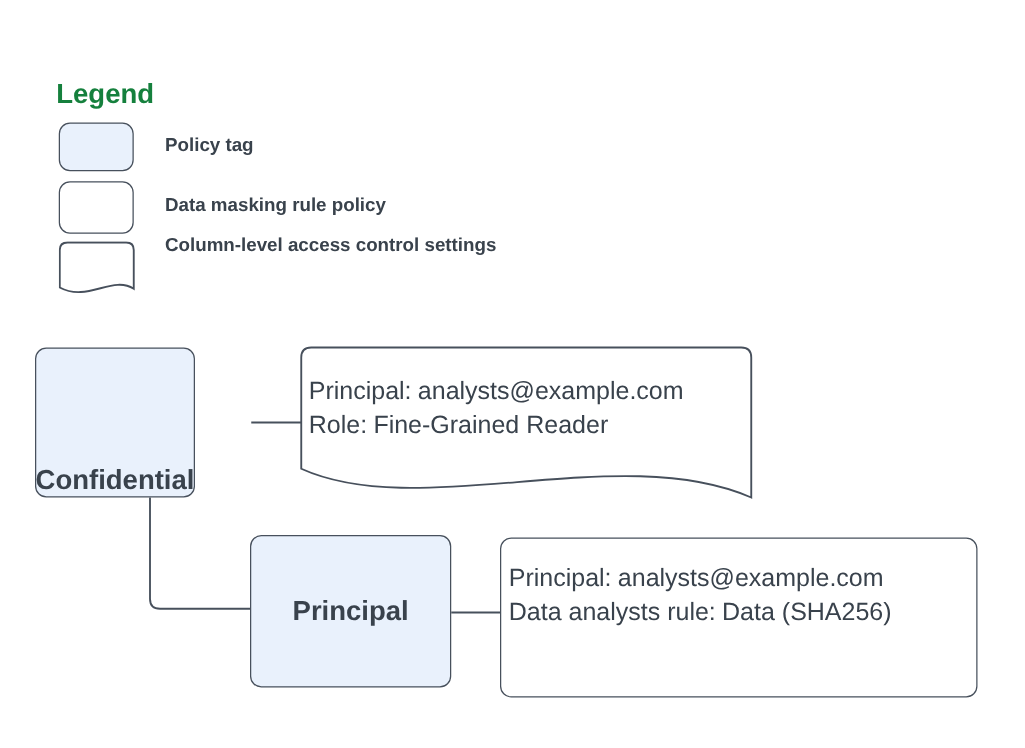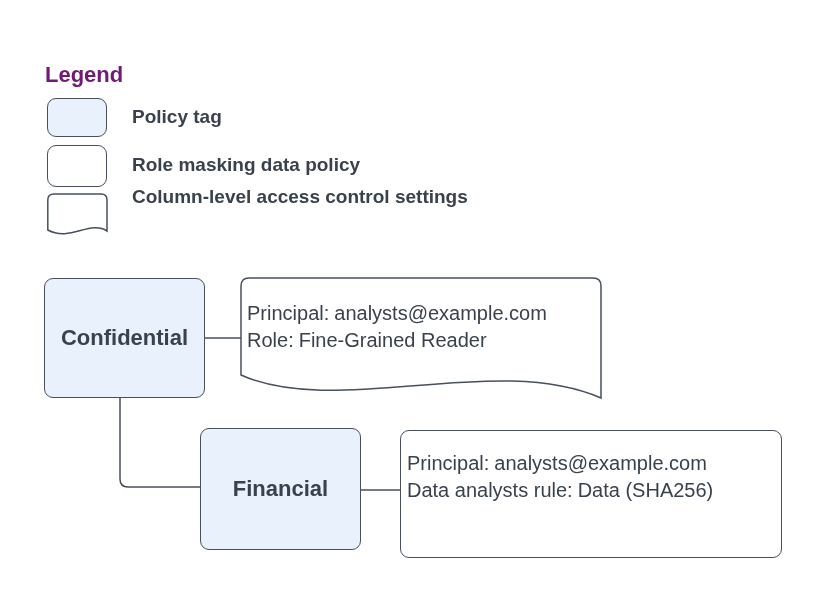--- a/index.html
+++ b/index.html
@@ -9,54 +9,54 @@
     font-family: "Liberation Sans", "DejaVu Sans", sans-serif;
     position: relative;
     overflow: hidden;
     color: #39424c;
   }
   .abs { position: absolute; }
 
   
   .legend-title {
     left: 45px; top: 62px;
-    font-size: 22px; font-weight: bold; color: #701a75;
+    font-size: 22px; font-weight: bold; color: #15803d;
   }
   .swatch {
     width: 60px; height: 39px;
     border: 1.5px solid #47505c;
     border-radius: 9px;
     box-sizing: border-box;
   }
   .swatch.blue  { background: #e9f1fc; }
   .swatch.white { background: #ffffff; }
   .sw1 { left: 47px; top: 98px;  height: 39px; }
   .sw2 { left: 47px; top: 145px; height: 42px; }
   .sw3 { left: 47px; top: 193px; width: 61px; height: 50px; }
   .legend-label {
     left: 132px;
-    font-size: 19px; font-weight: bold; line-height: 26px;
+    font-size: 15px; font-weight: bold; line-height: 26px;
     white-space: nowrap; color: #39424c;
   }
   .ll1 { top: 104px; }
   .ll2 { top: 152px; }
   .ll3 { top: 184px; }
 
   
   .connector-layer { left: 0; top: 0; width: 820px; height: 598px; pointer-events: none; }
 
   .node-box {
     border: 1.5px solid #47505c;
     border-radius: 9px;
     background: #e9f1fc;
     box-sizing: border-box;
     display: flex; align-items: center; justify-content: center;
     font-size: 22px; font-weight: bold; color: #39424c;
   }
-  .node-confidential { left: 44px;  top: 278px; width: 161px; height: 120px; }
+  .node-confidential { left: 28px;  top: 278px; width: 128px; height: 120px; align-items: flex-end; }
   .node-financial    { left: 200px; top: 428px; width: 161px; height: 122px; }
 
   .policy-box {
     border: 1.5px solid #47505c;
     border-radius: 9px;
     background: #ffffff;
     box-sizing: border-box;
   }
   .masking-box { left: 400px; top: 430px; width: 382px; height: 128px; }
 
@@ -70,21 +70,21 @@
 <body>
 
 <div>
 
   <div class="abs legend-title">Legend</div>
 
   <div class="abs swatch blue sw1"></div>
   <div class="abs legend-label ll1">Policy tag</div>
 
   <div class="abs swatch white sw2"></div>
-  <div class="abs legend-label ll2">Role masking data policy</div>
+  <div class="abs legend-label ll2">Data masking rule policy</div>
 
   <svg class="abs sw3" viewBox="0 0 61 50">
     <path d="M 7,1 L 54,1 Q 60,1 60,7 L 60,38 C 43,27 23,49 0.8,37 L 0.8,7 Q 0.8,1 7,1 Z" fill="#ffffff" stroke="#47505c" stroke-width="1.5"></path>
   </svg>
   <div class="abs legend-label ll3">Column-level access control settings</div>
 
   <svg class="abs connector-layer" viewBox="0 0 820 598">
 
     <path d="M 201,338 L 241,338" fill="none" stroke="#47505c" stroke-width="1.5"></path>
 
@@ -93,21 +93,21 @@
     <path d="M 361,490 L 400,490" fill="none" stroke="#47505c" stroke-width="1.5"></path>
 
     <path d="M 249,278 L 593,278 Q 601,278 601,286 L 601,398 C 496,352 336,418 241,375 L 241,286 Q 241,278 249,278 Z" fill="#ffffff" stroke="#47505c" stroke-width="1.5"></path>
   </svg>
 
   <div class="abs node-box node-confidential">
     <span>Confidential</span>
   </div>
 
   <div class="abs node-box node-financial">
-    <span>Financial</span>
+    <span>Principal</span>
   </div>
 
   <div class="abs policy-text access-text">
     <div class="policy-line">
       <span class="lbl">Principal:</span><span class="val">analysts@example.com</span>
     </div>
     <div class="policy-line">
       <span class="lbl">Role:</span><span class="val">Fine-Grained Reader</span>
     </div>
   </div>

